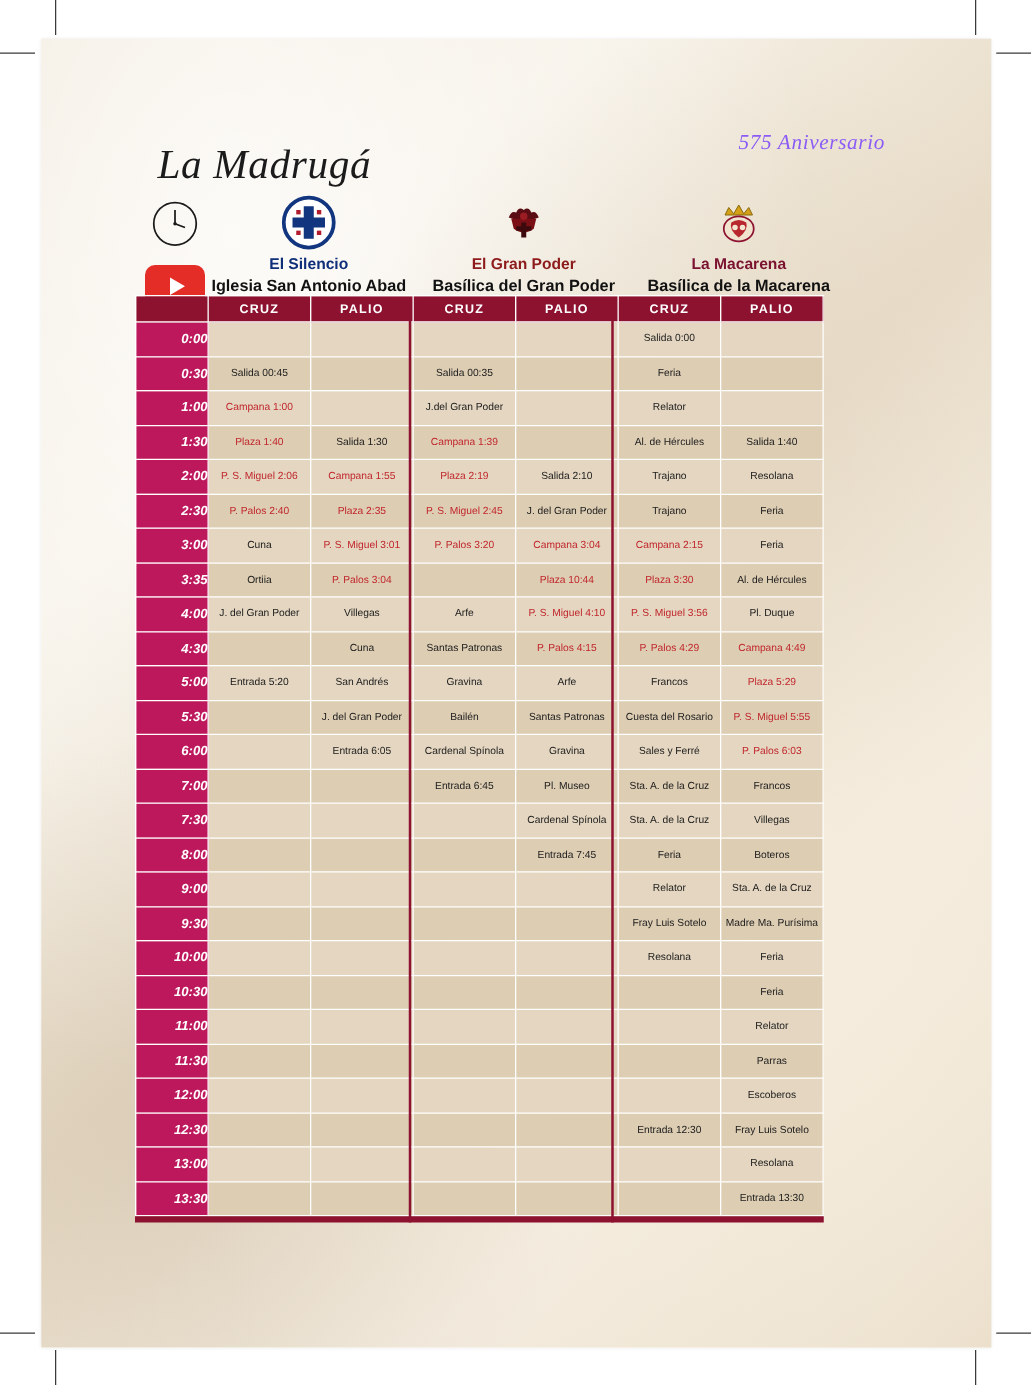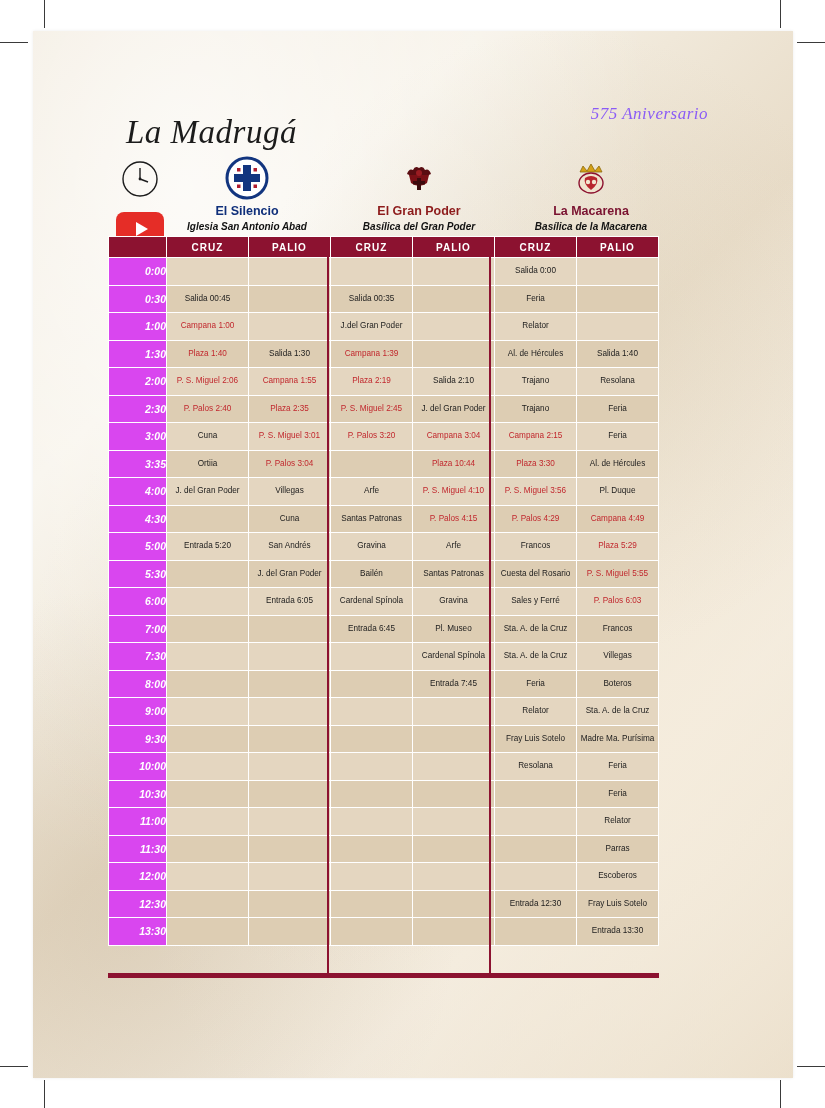--- a/index.html
+++ b/index.html
@@ -117,25 +117,24 @@
     align-items: flex-end;
     justify-content: center;
   }
   .broth .bname {
     font-size: 12.5px;
     font-weight: bold;
     color: #0f2f7a;
     margin-top: 4px;
   }
   .broth .btemple {
-    font-size: 10px;
+    font-size: 13px;
     font-weight: bold;
     color: #111111;
     margin-top: 3px;
-    font-style: italic;
   }
   .broth.gp .bname { color: #8d1b1b; }
   .broth.mac .bname { color: #7a1230; }
 
   
   table.sched {
     position: absolute;
     left: 108px; top: 236px;
     border-collapse: collapse;
     table-layout: fixed;
@@ -154,21 +153,21 @@
     text-align: center;
     margin-left: 48px;
   }
   th.hcorner {
     background: #8c1230;
     border-right: 1px solid #8c1230;
   }
   td.timecell {
     width: 57px;
     height: 26.5px;
-    background: #d946ef;
+    background: #be185d;
     color: #ffffff;
     font-size: 10.5px;
     font-style: italic;
     font-weight: bold;
     text-align: right;
     padding-right: 7px;
   }
   td.ev {
     width: 81px;
     height: 26.5px;
@@ -502,20 +501,29 @@
         <tr>
           <td class="timecell">12:30</td>
           <td class="ev alt"></td>
           <td class="ev alt"></td>
           <td class="ev alt"></td>
           <td class="ev alt"></td>
           <td class="ev alt">Entrada 12:30</td>
           <td class="ev alt">Fray Luis Sotelo</td>
         </tr>
         <tr>
+          <td class="timecell">13:00</td>
+          <td class="ev"></td>
+          <td class="ev"></td>
+          <td class="ev"></td>
+          <td class="ev"></td>
+          <td class="ev"></td>
+          <td class="ev">Resolana</td>
+        </tr>
+        <tr>
           <td class="timecell">13:30</td>
           <td class="ev alt"></td>
           <td class="ev alt"></td>
           <td class="ev alt"></td>
           <td class="ev alt"></td>
           <td class="ev alt"></td>
           <td class="ev alt">Entrada 13:30</td>
         </tr>
       </tbody>
   </table>

